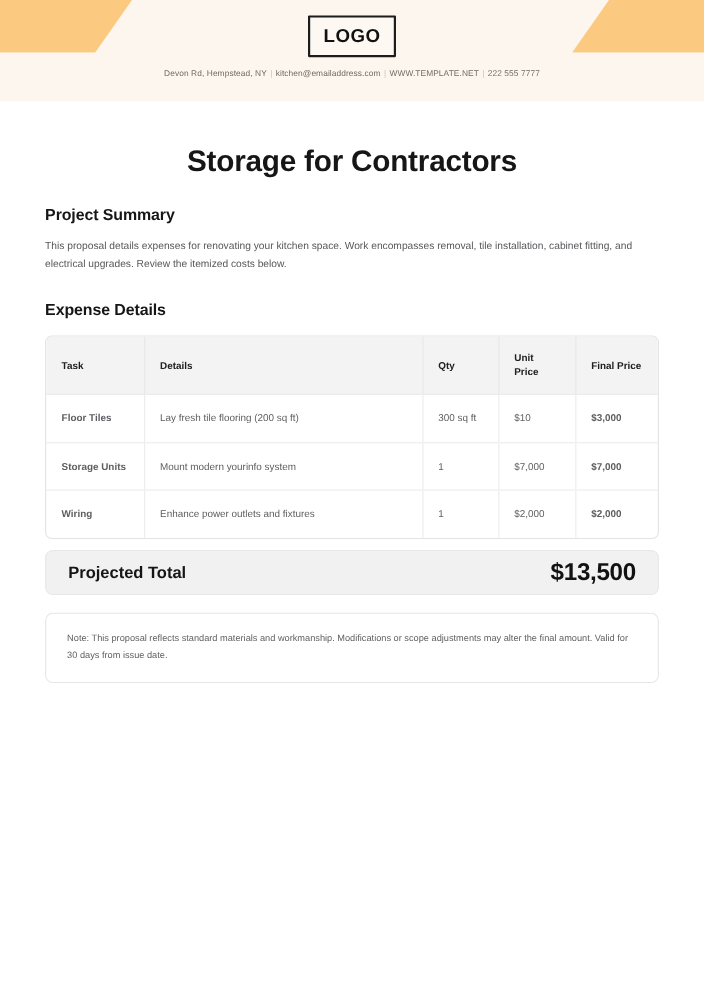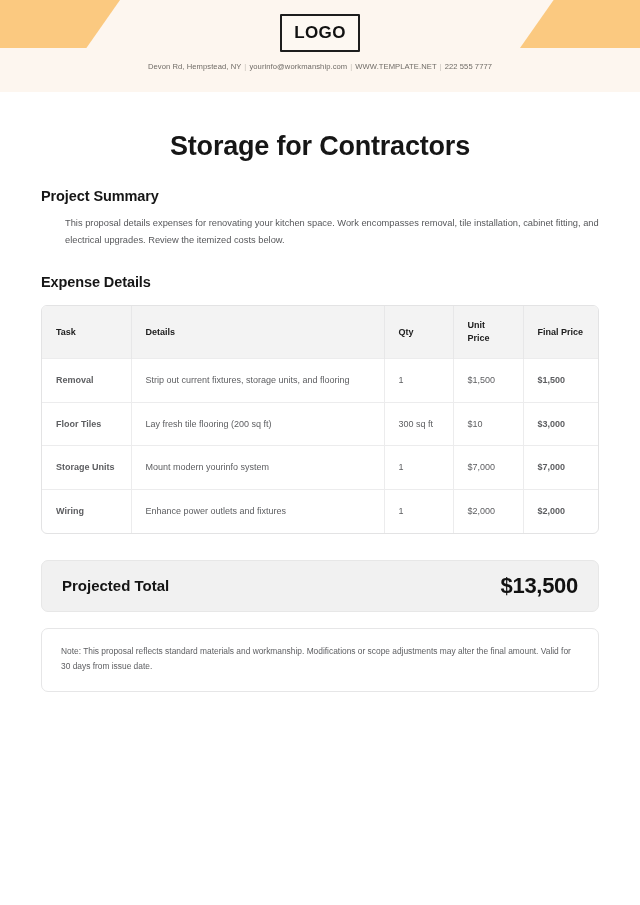--- a/index.html
+++ b/index.html
@@ -109,21 +109,20 @@
     margin-top: 26px;
     letter-spacing: -0.1px;
   }
 
   .summary-text {
     margin-top: 11px;
     font-size: 9.3px;
     line-height: 1.78;
     color: #57585b;
     max-width: 560px;
-    margin-left: 24px;
   }
 
   
   .table-wrap {
     margin-top: 15px;
     border: 1px solid #e3e3e4;
     border-radius: 6px;
     overflow: hidden;
     background: #ffffff;
   }
@@ -168,25 +167,25 @@
   }
 
   col.c-task    { width: 89px; }
   col.c-details { width: 253px; }
   col.c-qty     { width: 69px; }
   col.c-unit    { width: 70px; }
   col.c-final   { width: 75px; }
 
   
   .total-box {
-    margin-top: 26px;
+    margin-top: 10px;
     background: #F1F1F1;
     border: 1px solid #e7e7e7;
     border-radius: 7px;
-    height: 52px;
+    height: 41px;
     display: flex;
     align-items: center;
     justify-content: space-between;
     padding: 0 20px;
   }
   .total-label {
     font-size: 15px;
     font-weight: bold;
     color: #151515;
   }
@@ -218,21 +217,21 @@
 
   <div class="header">
     <div class="header-shape header-shape-left"></div>
     <div class="header-shape header-shape-right"></div>
 
     <div class="logo-box">
       <span class="logo-text">LOGO</span>
     </div>
 
     <div class="contact-line">
-      <span>Devon Rd, Hempstead, NY</span><span class="contact-sep">|</span><span>yourinfo@workmanship.com</span><span class="contact-sep">|</span><span>WWW.TEMPLATE.NET</span><span class="contact-sep">|</span><span>222 555 7777</span>
+      <span>Devon Rd, Hempstead, NY</span><span class="contact-sep">|</span><span>kitchen@emailaddress.com</span><span class="contact-sep">|</span><span>WWW.TEMPLATE.NET</span><span class="contact-sep">|</span><span>222 555 7777</span>
     </div>
   </div>
 
   <div class="content">
 
     <h1 class="doc-title">Storage for Contractors</h1>
 
     <h2 class="section-heading">Project Summary</h2>
     <p class="summary-text">This proposal details expenses for renovating your kitchen space. Work encompasses removal, tile installation, cabinet fitting, and electrical upgrades. Review the itemized costs below.</p>
 
@@ -251,27 +250,20 @@
           <tr>
             <th>Task</th>
             <th>Details</th>
             <th>Qty</th>
             <th>Unit Price</th>
             <th>Final Price</th>
           </tr>
         </thead>
         <tbody>
           <tr>
-            <td class="task-cell">Removal</td>
-            <td>Strip out current fixtures, storage units, and flooring</td>
-            <td>1</td>
-            <td>$1,500</td>
-            <td class="final-cell">$1,500</td>
-          </tr>
-          <tr>
             <td class="task-cell">Floor Tiles</td>
             <td>Lay fresh tile flooring (200 sq ft)</td>
             <td>300 sq ft</td>
             <td>$10</td>
             <td class="final-cell">$3,000</td>
           </tr>
           <tr>
             <td class="task-cell">Storage Units</td>
             <td>Mount modern yourinfo system</td>
             <td>1</td>

